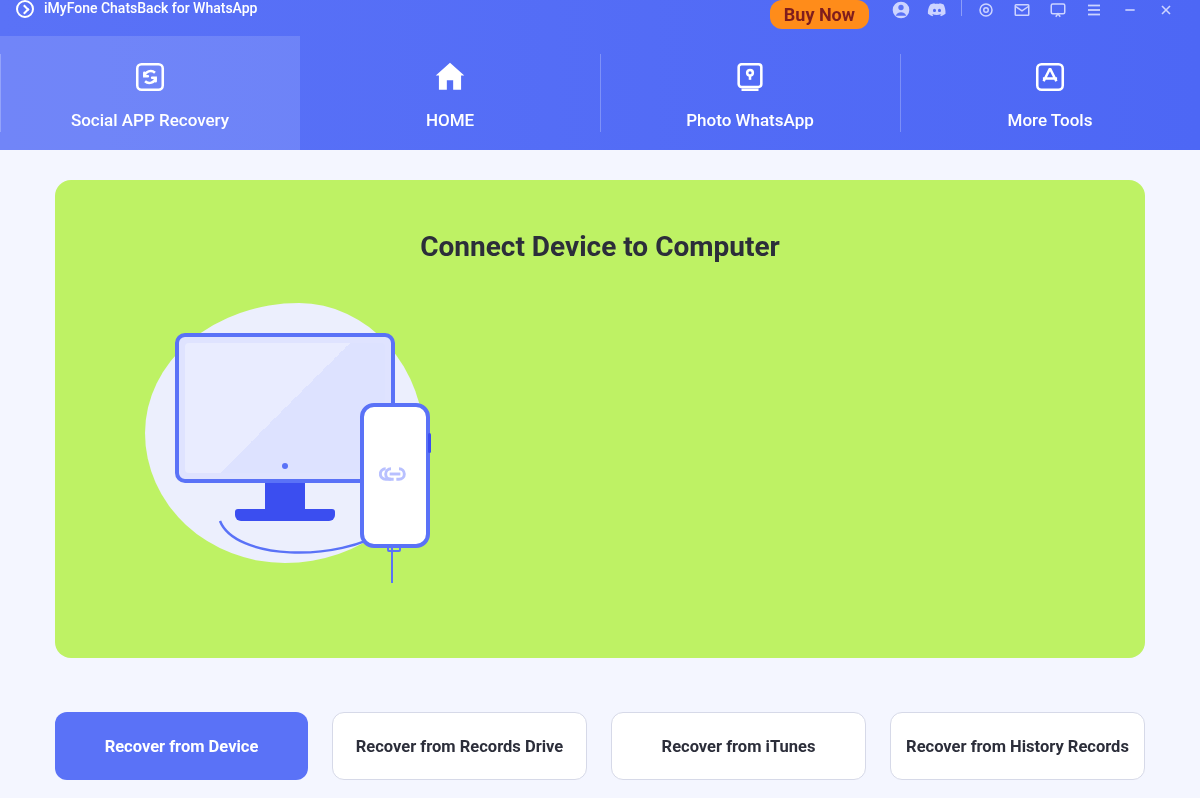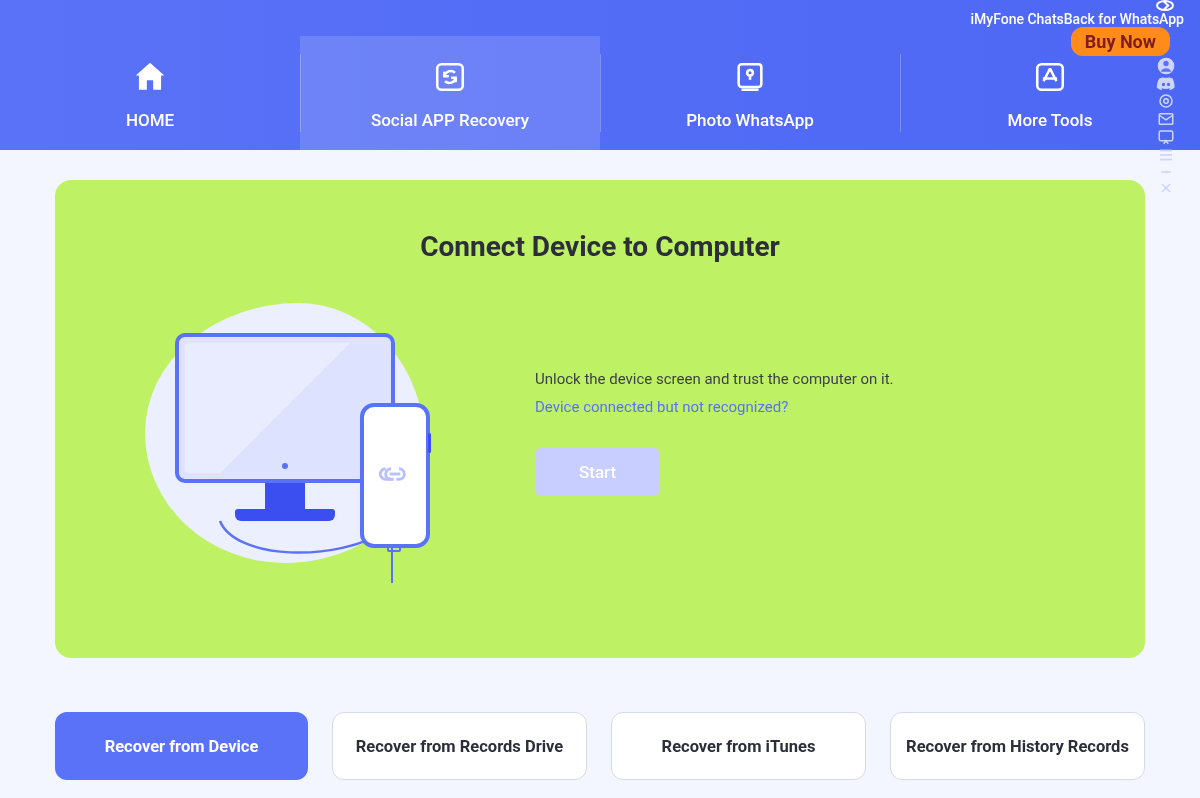--- a/index.html
+++ b/index.html
@@ -1,19 +1,19 @@
 <!DOCTYPE html>
 <html><head>
 <meta charset="utf-8">
 <style>
 * { margin:0; padding:0; box-sizing:border-box; font-family:-apple-system,BlinkMacSystemFont,"Segoe UI",Roboto,Arial,sans-serif; }
 body { width:1200px; height:798px; background:#f4f6ff; overflow:hidden; }
 
 
-.titlebar { height:36px; background:linear-gradient(90deg,#5a72f7 0%,#4d67f5 100%); display:flex; align-items:flex-end; padding:0 16px; color:#fff;flex-direction:column; }
+.titlebar { height:36px; background:linear-gradient(90deg,#5a72f7 0%,#4d67f5 100%); display:flex; align-items:flex-start; padding:0 16px; color:#fff; }
 .titlebar .logo { width:18px; height:18px; border:2px solid #fff; border-radius:50%; display:flex; align-items:center; justify-content:center; margin-right:10px; }
 .titlebar .logo-inner { width:7px; height:7px; border:2px solid #fff; border-top:none; border-left:none; transform:rotate(-45deg); margin-left:-2px; }
 .titlebar .title { font-size:14px; font-weight:500; }
 .titlebar .spacer { flex:1; }
 .titlebar .buy { background:#ff8c1a; color:#7f1d1d; font-weight:700; font-size:18px; padding:4px 14px; border-radius:12px; margin-right:14px; cursor:pointer; }
 .titlebar .tb-icon { width:20px; height:20px; margin:0 8px; display:flex; align-items:center; justify-content:center; color:#dfe3ff; cursor:pointer; }
 .titlebar .sep { width:1px; height:16px; background:rgba(255,255,255,.35); margin:0 6px; }
 .titlebar svg { display:block; }
 
 
@@ -109,39 +109,39 @@
   </div>
   <div class="tb-icon">
     <svg width="16" height="16" viewBox="0 0 24 24" stroke="#cdd4ff" stroke-width="2.4">
         <line x1="6" y1="6" x2="18" y2="18"></line>
         <line x1="6" y1="18" x2="18" y2="6"></line>
       </svg>
   </div>
 </div>
 
 <div class="navtabs">
-  <div class="navtab">
-    <div class="nav-icon">
-      <svg width="40" height="38" viewBox="0 0 24 24" fill="#fff">
-          <path d="M12 3l9 8h-2v9h-5v-6H10v6H5v-9H3z"></path>
-        </svg>
-    </div>
-    <div class="label">HOME</div>
-  </div>
   <div class="navtab active sep-left">
     <div class="nav-icon">
       <svg width="34" height="34" viewBox="0 0 24 24" fill="none" stroke="#fff" stroke-width="1.8">
           <rect x="3" y="3" width="18" height="18" rx="3"></rect>
           <path d="M15.5 9A4.5 4.5 0 0 0 8 11.5"></path>
           <path d="M8.5 15a4.5 4.5 0 0 0 7.5-2.5"></path>
           <path d="M8 9v2.5H10.5" stroke-linecap="round"></path>
           <path d="M16 15v-2.5H13.5" stroke-linecap="round"></path>
         </svg>
     </div>
     <div class="label">Social APP Recovery</div>
+  </div>
+  <div class="navtab">
+    <div class="nav-icon">
+      <svg width="40" height="38" viewBox="0 0 24 24" fill="#fff">
+          <path d="M12 3l9 8h-2v9h-5v-6H10v6H5v-9H3z"></path>
+        </svg>
+    </div>
+    <div class="label">HOME</div>
   </div>
   <div class="navtab sep-left">
     <div class="nav-icon">
       <svg width="34" height="34" viewBox="0 0 24 24" fill="none" stroke="#fff" stroke-width="1.8">
           <rect x="4" y="3" width="16" height="16" rx="2"></rect>
           <circle cx="12" cy="9" r="2"></circle>
           <path d="M12 11v3"></path>
           <path d="M6 21h12"></path>
         </svg>
     </div>
@@ -177,25 +177,20 @@
               <path d="M9 6H5a4 4 0 0 1 0-8 h0" transform="translate(0 4)"></path>
               <path d="M9 2a4 4 0 1 0 0 8H11"></path>
               <path d="M15 2a4 4 0 1 1 0 8H13"></path>
               <line x1="8" y1="6" x2="16" y2="6"></line>
             </svg>
         </div>
       </div>
       <div class="phone-plug"></div>
       <div class="phone-cable"></div>
     </div>
-    <div class="panel">
-      <div class="instr">Unlock the device screen and trust the computer on it.</div>
-      <a class="link">Device connected but not recognized?</a>
-      <button class="start">Start</button>
-    </div>
   </div>
 </div>
 
 <div class="options">
   <div class="opt primary">Recover from Device</div>
   <div class="opt secondary">Recover from Records Drive</div>
   <div class="opt secondary">Recover from iTunes</div>
   <div class="opt secondary">Recover from History Records</div>
 </div>
 

